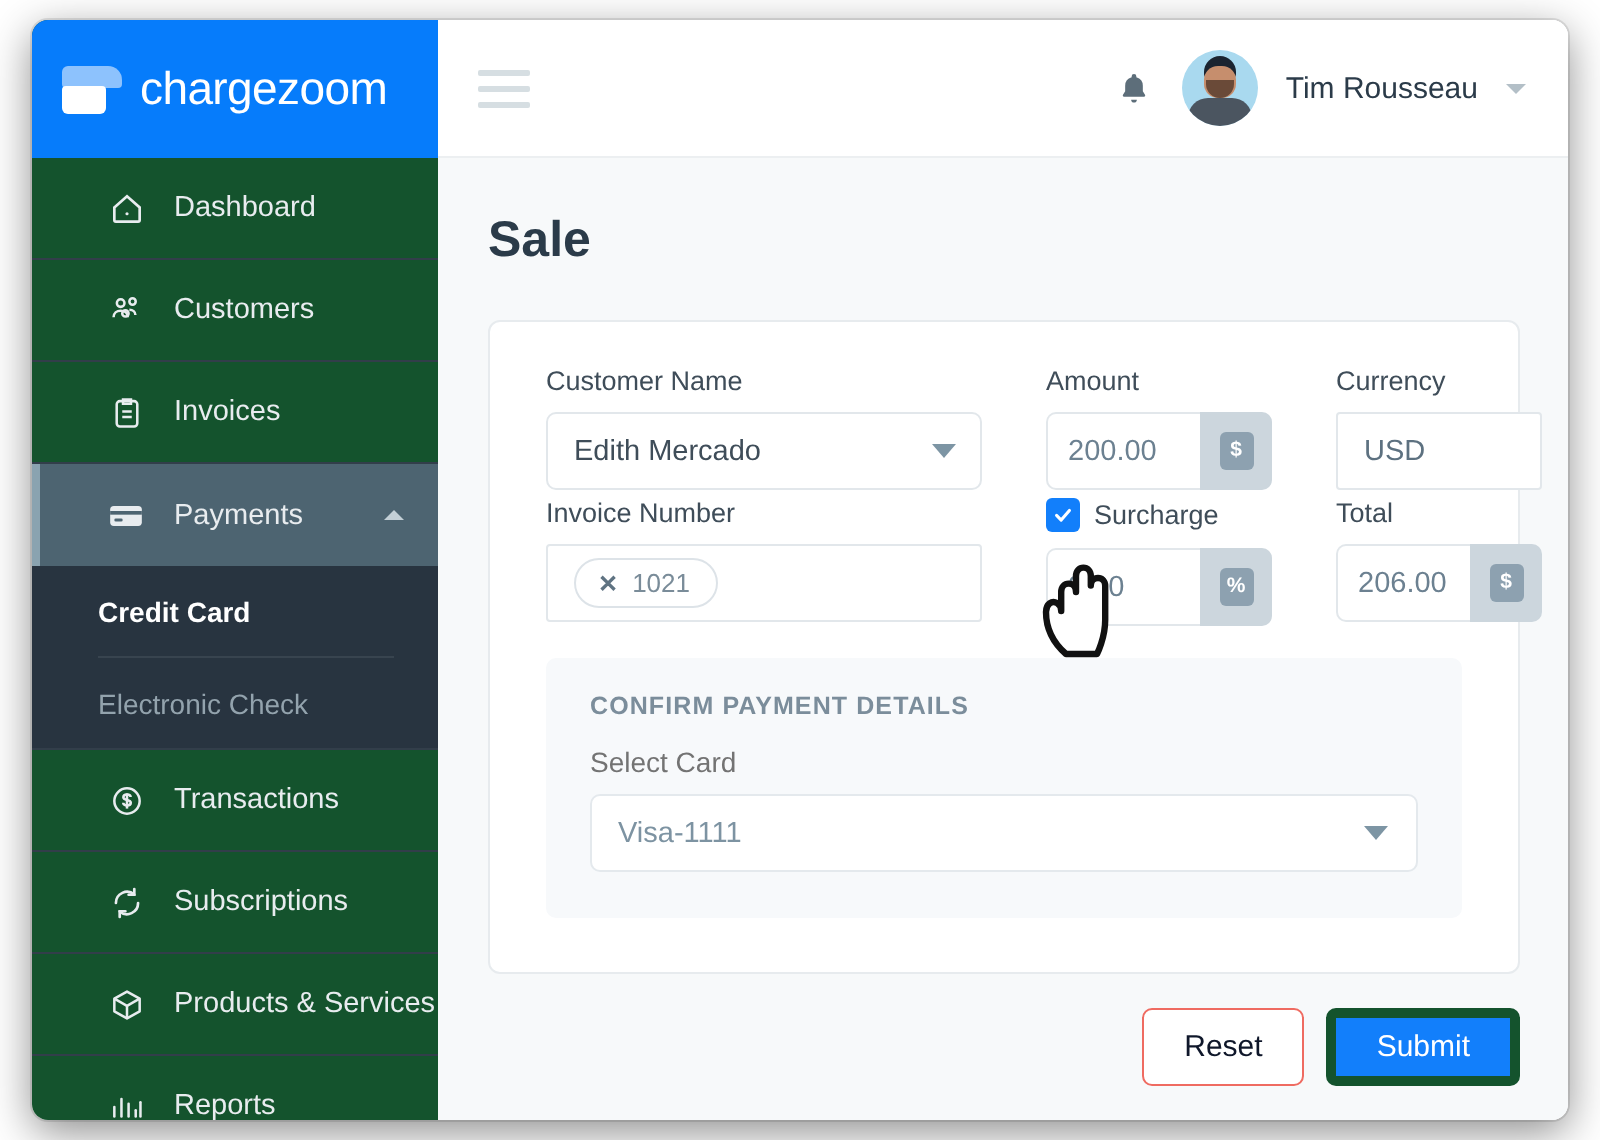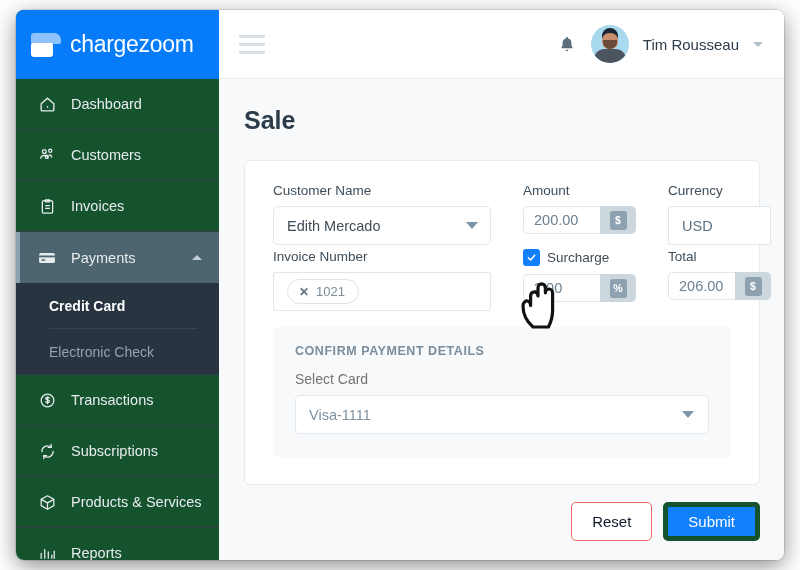--- a/index.html
+++ b/index.html
@@ -67,21 +67,21 @@
     font-weight: 400;
   }
 
   .nav { flex: 1 1 auto; overflow: hidden; }
 
   .nav-item {
     position: relative;
     height: 51px;
     display: flex;
     align-items: center;
-    padding-left: 21px;
+    padding-left: 37px;
     gap: 14px;
     border-bottom: 1px solid #323e4a;
     color: #e8ecef;
     font-size: 14.5px;
     cursor: pointer;
   }
   .nav-item .ico {
     width: 20px; height: 20px;
     flex: 0 0 20px;
     display: flex; align-items: center; justify-content: center;
@@ -275,21 +275,21 @@
     cursor: pointer;
   }
   .select-box .val { flex: 1 1 auto; }
   .select-arrow {
     width: 0; height: 0;
     border-left: 6px solid transparent;
     border-right: 6px solid transparent;
     border-top: 7px solid #7d95a4;
   }
 
-  .input-group { display: flex; height: 28px; }
+  .input-group { display: flex; height: 39px; }
   .input-group .ig-input {
     flex: 1 1 auto;
     border: 1px solid #e2e7eb;
     border-right: none;
     border-radius: 5px 0 0 5px;
     background: #ffffff;
     display: flex;
     align-items: center;
     padding: 0 10px;
     font-size: 14.5px;

